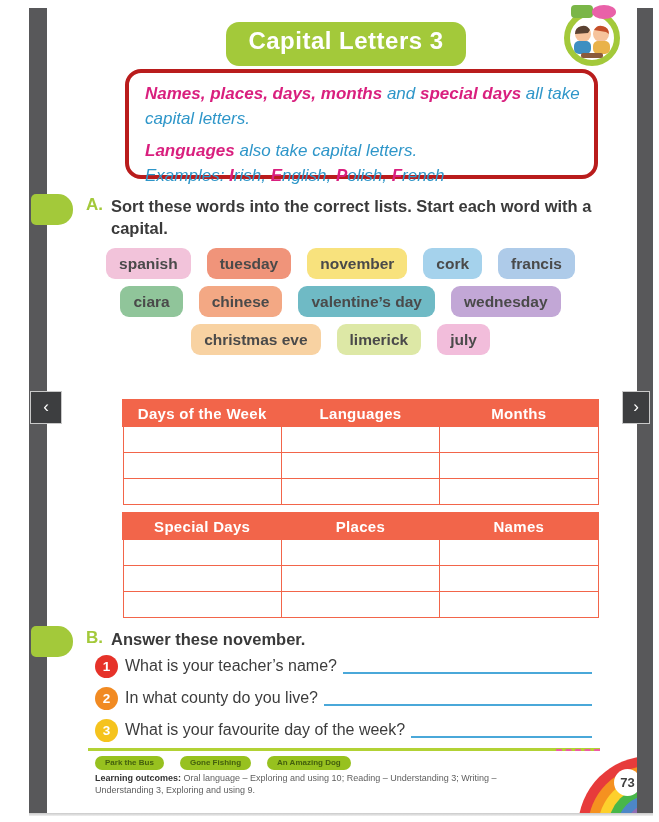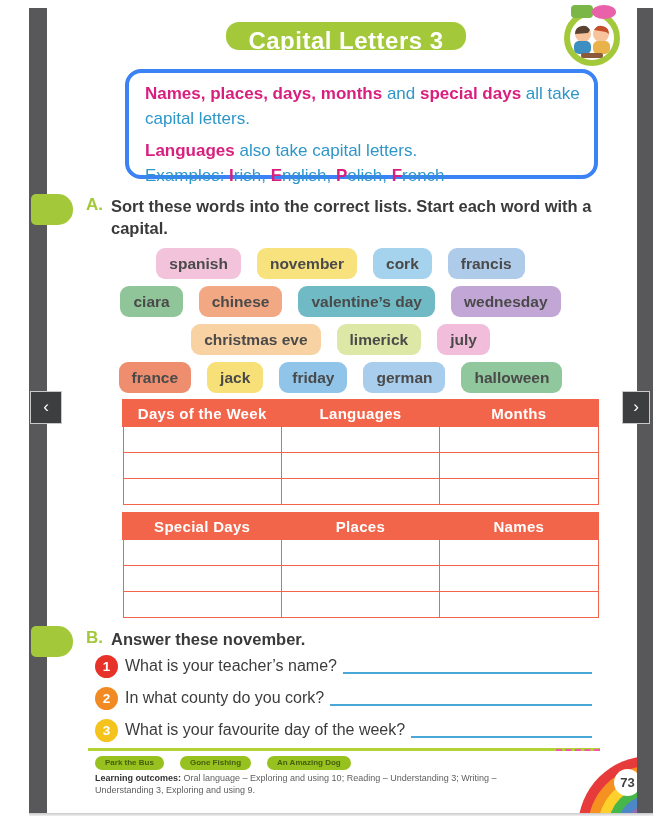--- a/index.html
+++ b/index.html
@@ -14,25 +14,25 @@
              color:#fff; font-size:17px; line-height:30px; text-align:center; z-index:5; cursor:pointer; }
   .nav-btn.prev { left:30px; }
   .nav-btn.next { left:622px; width:28px; }
   .bottom-shadow { position:absolute; left:29px; top:813px; width:624px; height:3px;
                    background:linear-gradient(#c9c9c9,#efefef); z-index:3; }
 
   
   .content { position:absolute; inset:0; z-index:2; }
   .abs { position:absolute; }
 
-  .title-pill { left:226px; top:22px; width:240px; height:28px; background:#a3c93a; border-radius:13px;
+  .title-pill { left:226px; top:22px; width:240px; height:44px; background:#a3c93a; border-radius:13px;
                 color:#fff; font-size:24px; font-weight:bold; text-align:center; line-height:38px; letter-spacing:.5px; }
 
-  .rule-box { left:125px; top:69px; width:473px; height:110px; border:4px solid #3b82f6; border-radius:16px;
-              background:#fff; padding:8px 14px 0 16px; font-size:17px; line-height:25px; }
+  .rule-box { left:125px; top:69px; width:473px; height:110px; border:4px solid #b91c1c; border-radius:16px;
+              background:#fff; padding:8px 14px 0 16px; font-size:17px; line-height:25px;font-style:italic; }
   .rule-box .blue { color:#2e96c9; font-weight:500; }
   .rule-box .pink { color:#d91f7e; font-weight:bold; }
   .rule-box p + p { margin-top:7px; }
 
   .section-tab { left:31px; width:42px; height:31px; background:#a3c93a; border-radius:5px 15px 15px 5px; z-index:4; position:absolute; }
   .section-letter { color:#a3c93a; font-weight:bold; font-size:17px; }
   .section-heading { color:#3a3a3a; font-weight:bold; font-size:16.5px; line-height:22px; }
 
   .chip-rows { left:88px; top:248px; width:505px; }
   .chip-row { display:flex; justify-content:center; gap:16px; margin-bottom:7px; }
@@ -111,42 +111,36 @@
         <span class="blue">Examples: </span><span class="pink">I</span><span class="blue">rish, </span><span class="pink">E</span><span class="blue">nglish, </span><span class="pink">P</span><span class="blue">olish, </span><span class="pink">F</span><span class="blue">rench</span>
       </p>
     </div>
 
     <span class="abs section-letter" style="left:86px; top:195px;">A.</span>
     <div class="abs section-heading" style="left:111px; top:195px; width:488px;">Sort these words into the correct lists. Start each word with a capital.</div>
 
     <div class="abs chip-rows">
       <div class="chip-row">
         <span class="chip" style="background-color: rgb(242, 195, 218);">spanish</span>
+        <span class="chip" style="background-color: rgb(240, 148, 122);">tuesday</span>
         <span class="chip" style="background-color: rgb(248, 226, 125);">november</span>
         <span class="chip" style="background-color: rgb(165, 210, 236);">cork</span>
         <span class="chip" style="background-color: rgb(174, 203, 233);">francis</span>
       </div>
       <div class="chip-row">
         <span class="chip" style="background-color: rgb(144, 197, 154);">ciara</span>
         <span class="chip" style="background-color: rgb(243, 168, 132);">chinese</span>
         <span class="chip" style="background-color: rgb(111, 186, 197);">valentine’s day</span>
         <span class="chip" style="background-color: rgb(194, 167, 214);">wednesday</span>
       </div>
       <div class="chip-row">
         <span class="chip" style="background-color: rgb(248, 210, 162);">christmas eve</span>
         <span class="chip" style="background-color: rgb(221, 232, 166);">limerick</span>
         <span class="chip" style="background-color: rgb(242, 189, 219);">july</span>
       </div>
-      <div class="chip-row">
-        <span class="chip" style="background-color: rgb(238, 142, 110);">france</span>
-        <span class="chip" style="background-color: rgb(246, 224, 119);">jack</span>
-        <span class="chip" style="background-color: rgb(144, 196, 233);">friday</span>
-        <span class="chip" style="background-color: rgb(169, 205, 236);">german</span>
-        <span class="chip" style="background-color: rgb(144, 199, 156);">halloween</span>
-      </div>
     </div>
 
     <table class="abs sort-table tbl1">
       <tbody>
           <tr>
         <th>Days of the Week</th>
         <th>Languages</th>
         <th>Months</th>
       </tr>
       <tr>
@@ -195,21 +189,21 @@
     <span class="abs section-letter" style="left:86px; top:628px;">B.</span>
     <div class="abs section-heading" style="left:111px; top:628px;">Answer these november.</div>
 
     <div class="abs q-row" style="top:653px;">
       <span class="q-badge" style="background-color: rgb(230, 50, 41);">1</span>
       <span class="q-text">What is your teacher’s name?</span>
       <span class="q-line"></span>
     </div>
     <div class="abs q-row" style="top:685px;">
       <span class="q-badge" style="background-color: rgb(241, 138, 34);">2</span>
-      <span class="q-text">In what county do you cork?</span>
+      <span class="q-text">In what county do you live?</span>
       <span class="q-line"></span>
     </div>
     <div class="abs q-row" style="top:717px;">
       <span class="q-badge" style="background-color: rgb(245, 195, 29);">3</span>
       <span class="q-text">What is your favourite day of the week?</span>
       <span class="q-line"></span>
     </div>
 
     <div class="abs divider"></div>
     <div class="abs divider-dash"></div>

